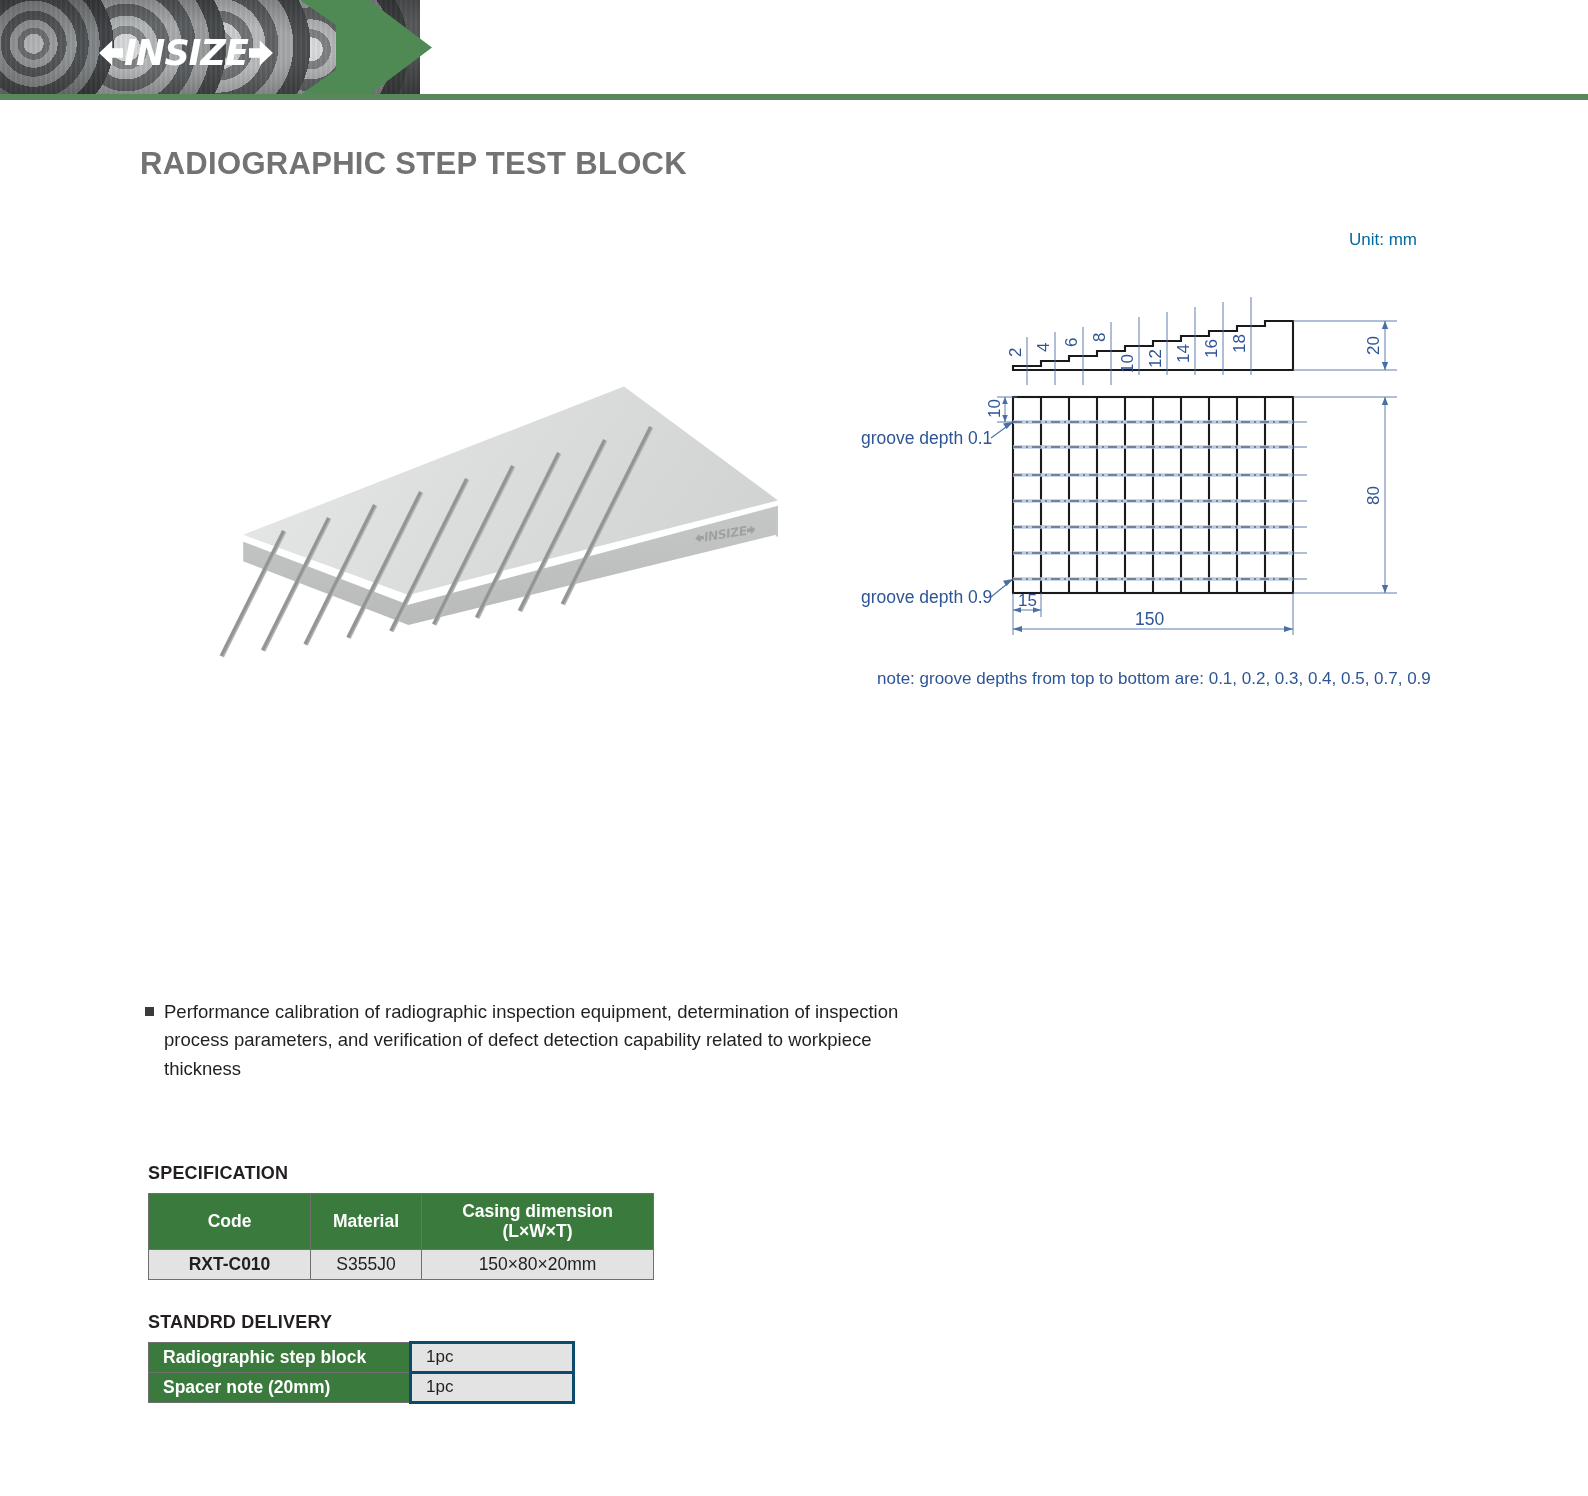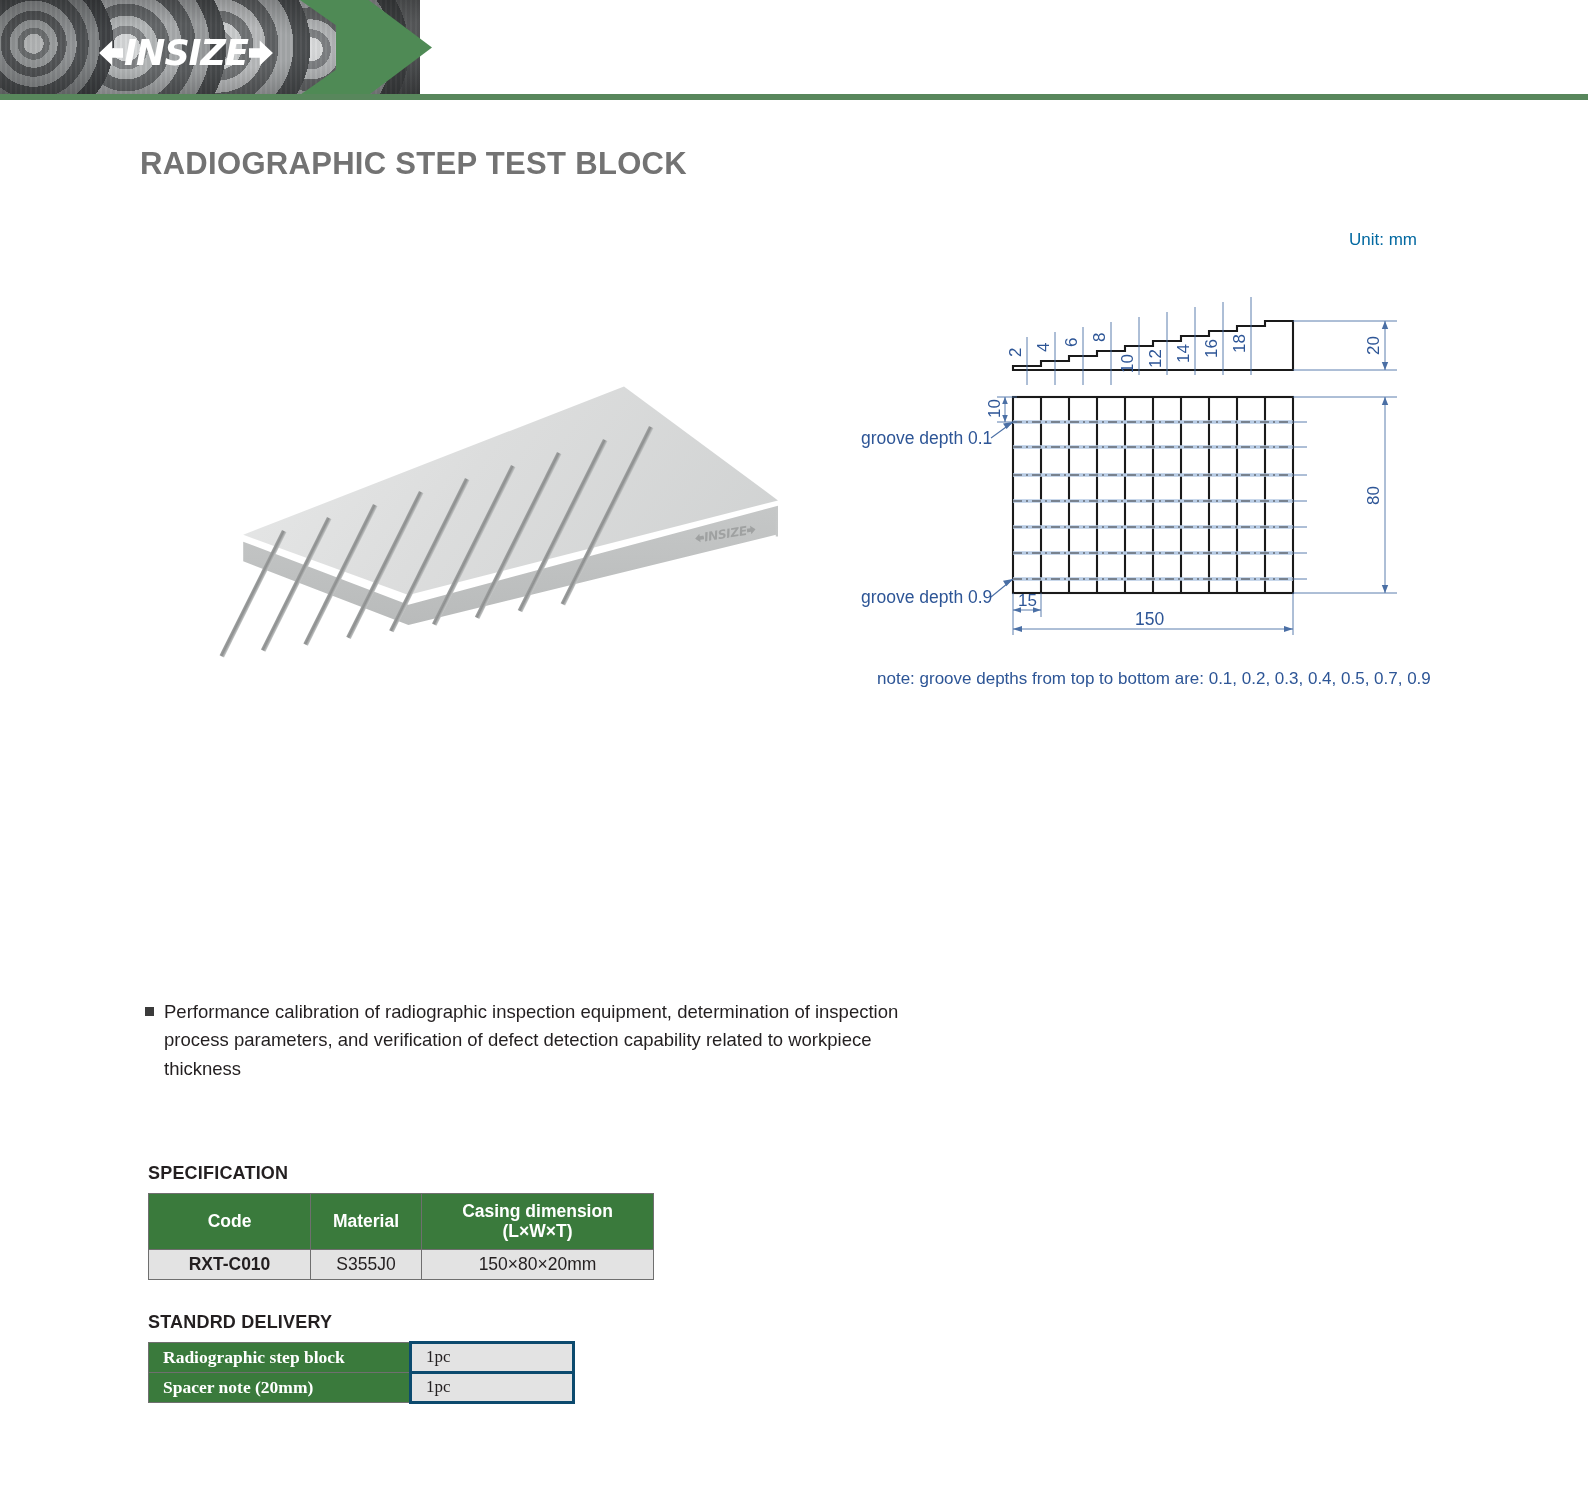--- a/index.html
+++ b/index.html
@@ -188,21 +188,21 @@
     background: #e3e3e3; color: #231f20;
     font-size: 17.5px; text-align: center;
     border: 1px solid #6f6f6f;
     padding: 4px 6px;
   }
   #spec-table td.code-cell { font-weight: bold; }
 
   #delivery-section { position: absolute; left: 148px; top: 1312px; }
   #delivery-table {
     border-collapse: collapse; margin-top: 8px;
-    font-family: Liberation Serif, serif;
+    font-family: Liberation Sans, sans-serif;
   }
   #delivery-table td.dl-name {
     background: #3a7a3c; color: #ffffff;
     font-size: 17.5px; font-weight: bold;
     border: 1px solid #6f6f6f;
     padding: 3px 10px 4px 14px;
     width: 262px; white-space: nowrap;
   }
   #delivery-table td.dl-qty {
     background: #e3e3e3; color: #231f20;

